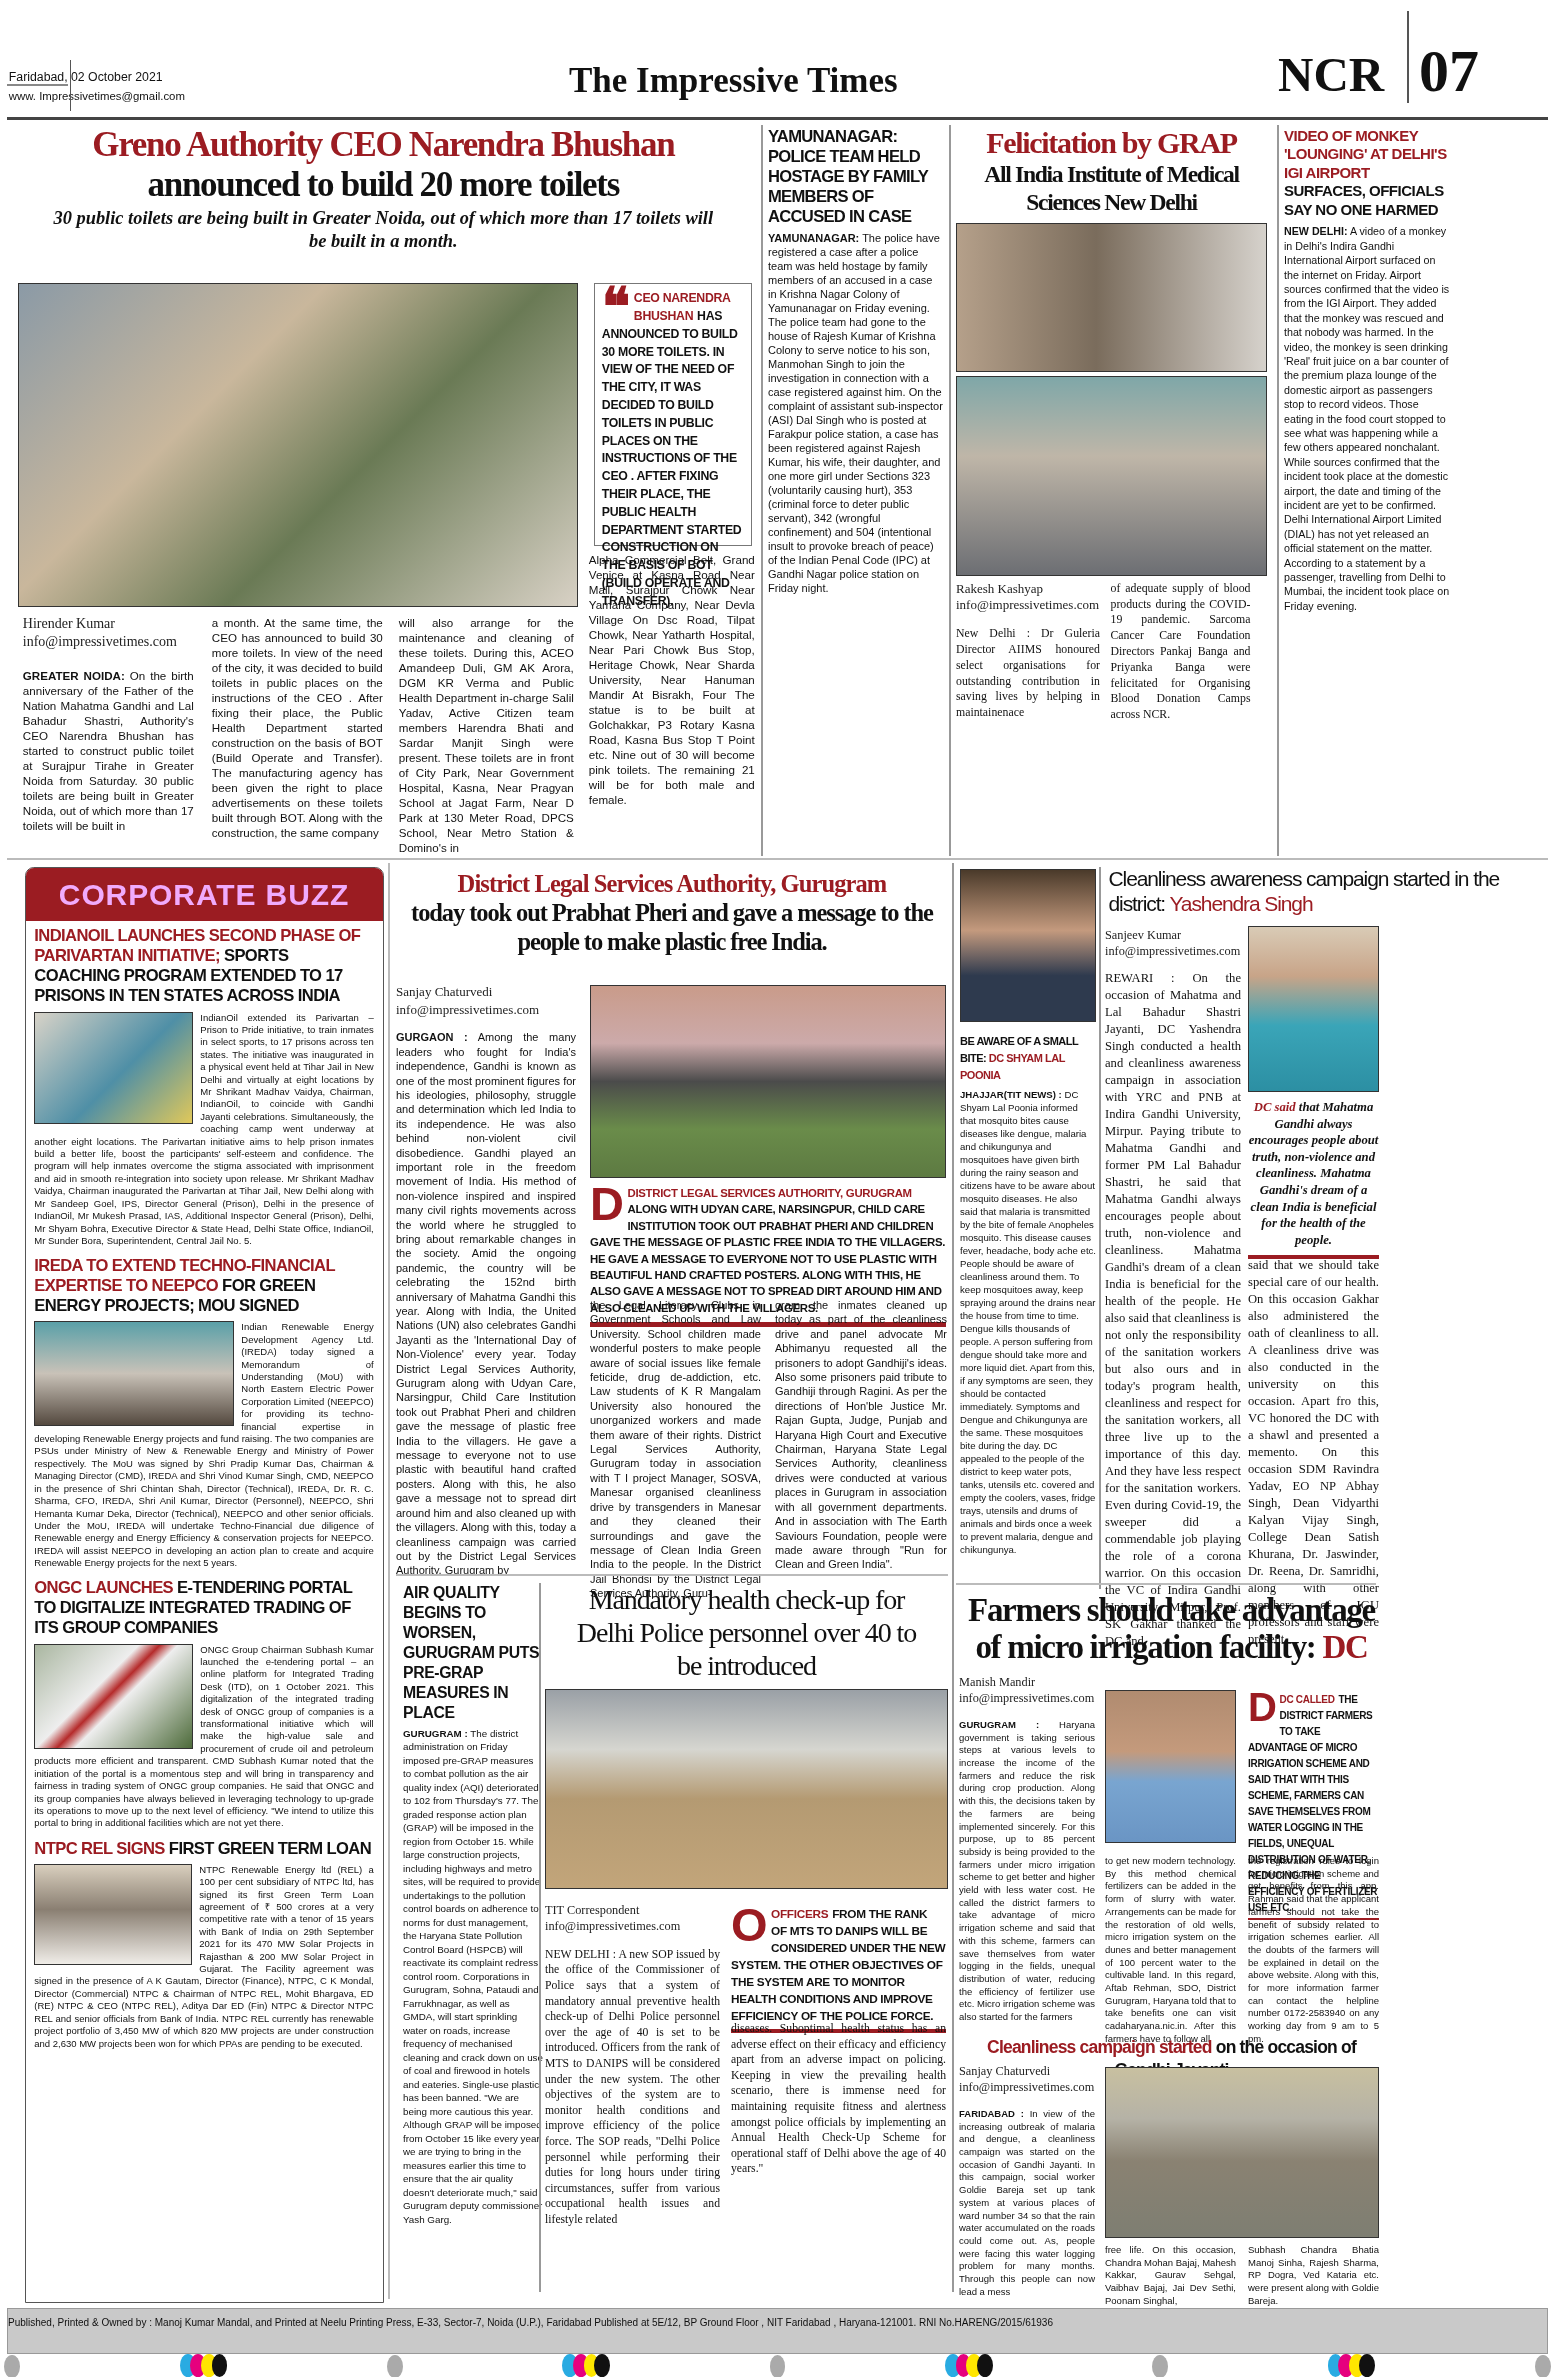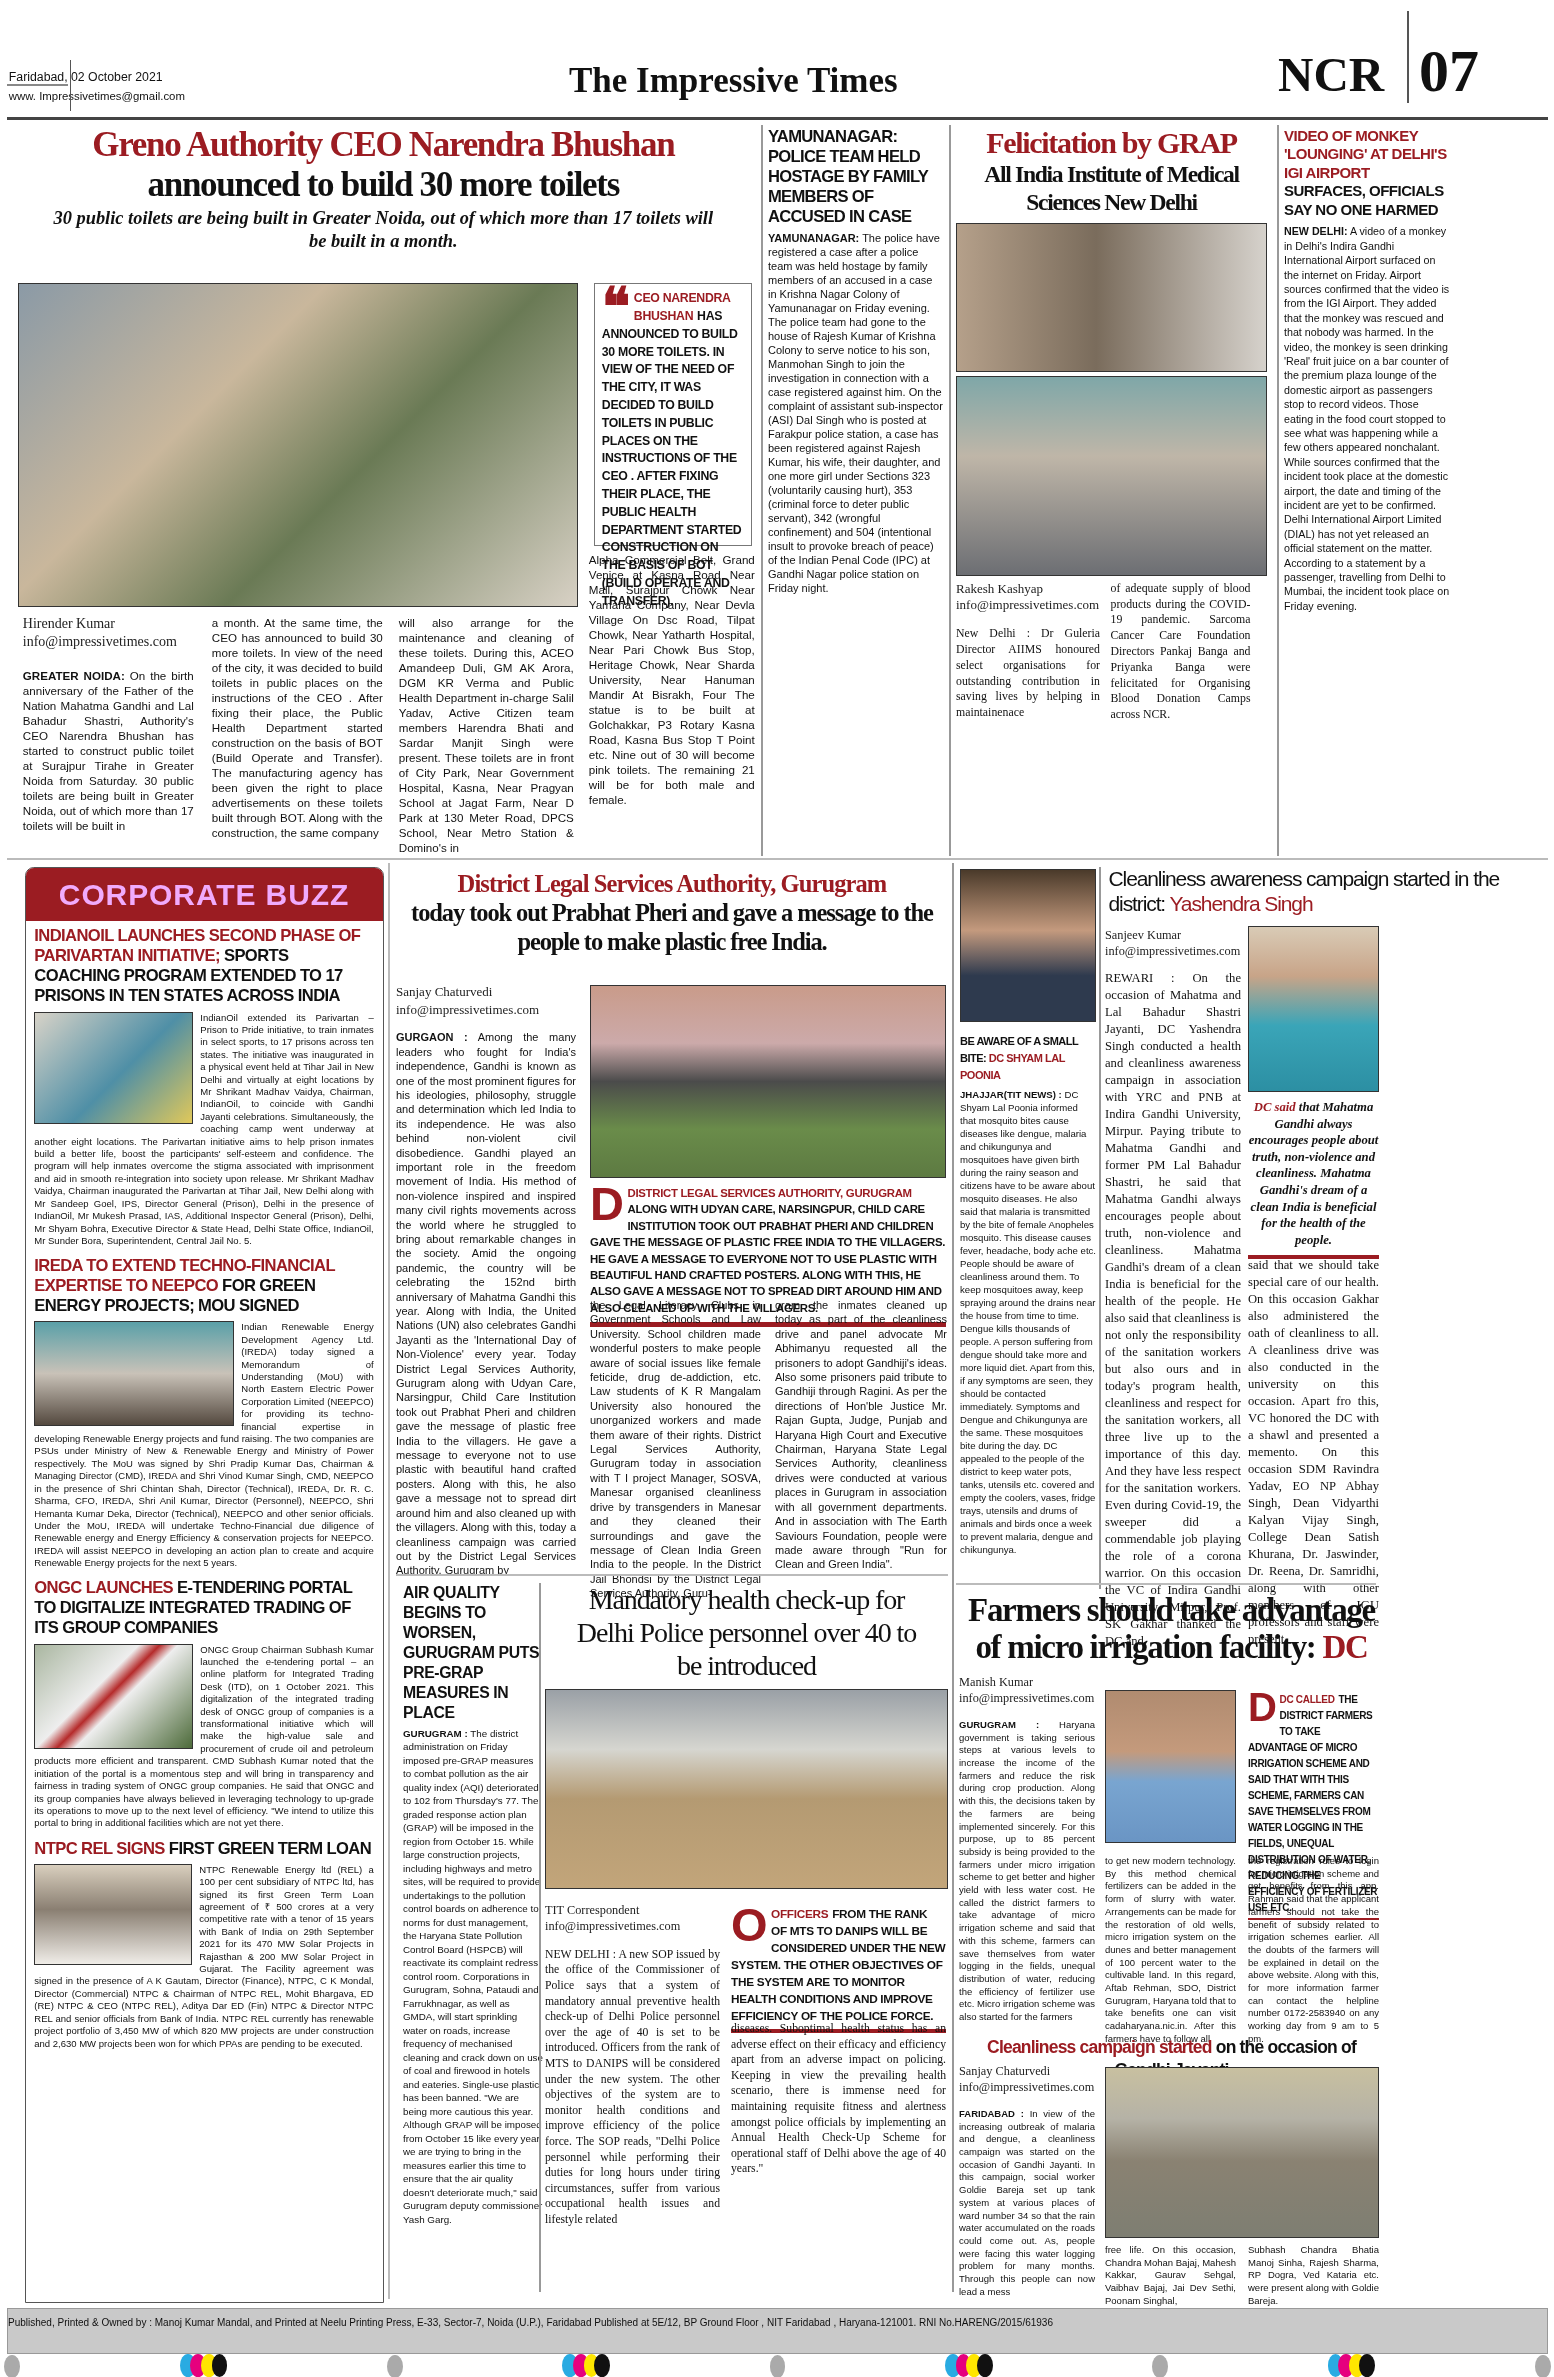--- a/index.html
+++ b/index.html
@@ -28,21 +28,21 @@
   <div class="abs" style="left:70px;top:60px;width:0.9px;height:51px;background:#555"></div>
   <div class="abs serif" style="left:569px;top:61px;font-size:35px;font-weight:bold;">The Impressive Times</div>
   <div class="abs serif" style="left:1278px;top:46px;font-size:49px;font-weight:bold;">NCR</div>
   <div class="abs" style="left:1407px;top:10.5px;width:1.8px;height:92px;background:#555"></div>
   <div class="abs serif" style="left:1419px;top:37px;font-size:60px;font-weight:bold;">07</div>
   <div class="abs" style="left:7px;top:117px;width:1541px;height:2.6px;background:#444"></div>
 </div>
 
 <div class="abs" style="left:8.8px;top:125px;width:749px;height:731px">
   <div class="serif red" style="text-align:center;font-size:35px;font-weight:bold;letter-spacing:-1.3px;line-height:40px">Greno Authority CEO Narendra Bhushan</div>
-  <div class="serif" style="text-align:center;font-size:35px;font-weight:bold;letter-spacing:-1.3px;line-height:40px">announced to build 30 more toilets</div>
+  <div class="serif" style="text-align:center;font-size:35px;font-weight:bold;letter-spacing:-1.3px;line-height:40px">announced to build 20 more toilets</div>
   <div class="serif" style="text-align:center;font-size:18.4px;font-style:italic;font-weight:bold;line-height:23px;padding:1.8px 35px 0">30 public toilets are being built in Greater Noida, out of which more than 17 toilets will be built in a month.</div>
   <div class="abs photo" style="left:8.8px;top:158px;width:560px;height:324px;background:linear-gradient(135deg,#8b9aa6 0%,#c9b79c 35%,#6a7a55 60%,#d8d1c5 100%)"></div>
   <div class="abs" style="left:585px;top:158px;width:158px;height:263px;border:0.9px solid #777;padding:5.3px 7px">
     <span class="red" style="font-size:53px;font-weight:bold;line-height:35px;float:left;margin-right:3.5px">❝</span>
     <span class="pull red" style="font-size:12.3px;line-height:15.8px">CEO NARENDRA BHUSHAN</span>
     <span class="pull" style="font-size:12.3px;line-height:15.8px">HAS ANNOUNCED TO BUILD 30 MORE TOILETS. IN VIEW OF THE NEED OF THE CITY, IT WAS DECIDED TO BUILD TOILETS IN PUBLIC PLACES ON THE INSTRUCTIONS OF THE CEO . AFTER FIXING THEIR PLACE, THE PUBLIC HEALTH DEPARTMENT STARTED CONSTRUCTION ON THE BASIS OF BOT (BUILD OPERATE AND TRANSFER).</span>
   </div>
   <div class="abs" style="left:14px;top:490px;width:171px">
     <div class="byline">Hirender Kumar</div>
     <div class="byline">info@impressivetimes.com</div>
@@ -175,21 +175,21 @@
     <span class="pull" style="font-size:11.8px;line-height:15px">FROM THE RANK OF MTS TO DANIPS WILL BE CONSIDERED UNDER THE NEW SYSTEM. THE OTHER OBJECTIVES OF THE SYSTEM ARE TO MONITOR HEALTH CONDITIONS AND IMPROVE EFFICIENCY OF THE POLICE FORCE.</span>
     <div class="redbar" style="margin-top:5.3px;height:3.5px"></div>
   </div>
   <div class="abs serif" style="left:186px;top:438px;width:215px;font-size:11.7px;line-height:15.6px;text-align:justify">diseases. Suboptimal health status has an adverse effect on their efficacy and efficiency apart from an adverse impact on policing. Keeping in view the prevailing health scenario, there is immense need for maintaining requisite fitness and alertness amongst police officials by implementing an Annual Health Check-Up Scheme for operational staff of Delhi above the age of 40 years."</div>
 </div>
 <div class="vline" style="left:952px;top:1583px;height:709px"></div>
 
 <div class="abs" style="left:959px;top:1592px;width:595px">
   <div class="serif" style="text-align:center;font-size:33px;font-weight:bold;line-height:37px;letter-spacing:-1.3px;width:425px"><span>Farmers should take advantage of micro irrigation facility:</span> <span class="red">DC</span></div>
   <div class="abs" style="left:0;top:83px;width:136px">
-    <div class="byline" style="font-size:12.3px;line-height:15.8px">Manish Kumar</div>
+    <div class="byline" style="font-size:12.3px;line-height:15.8px">Manish Mandir</div>
     <div class="byline" style="font-size:12.3px;line-height:15.8px">info@impressivetimes.com</div>
     <div class="sm" style="margin-top:12.3px;font-size:9.5px;line-height:12.7px"><span class="dateline">GURUGRAM :</span> <span>Haryana government is taking serious steps at various levels to increase the income of the farmers and reduce the risk during crop production. Along with this, the decisions taken by the farmers are being implemented sincerely. For this purpose, up to 85 percent subsidy is being provided to the farmers under micro irrigation scheme to get better and higher yield with less water cost. He called the district farmers to take advantage of micro irrigation scheme and said that with this scheme, farmers can save themselves from water logging in the fields, unequal distribution of water, reducing the efficiency of fertilizer use etc. Micro irrigation scheme was also started for the farmers</span></div>
   </div>
   <div class="abs photo" style="left:146px;top:98px;width:131px;height:153px;background:linear-gradient(180deg,#b08b70,#c49a7c 40%,#79a5d0 60%,#6a95c4)"></div>
   <div class="abs sm" style="left:146px;top:263px;width:131px;font-size:9.5px;line-height:12.7px">to get new modern technology. By this method chemical fertilizers can be added in the form of slurry with water. Arrangements can be made for the restoration of old wells, micro irrigation system on the dunes and better management of 100 percent water to the cultivable land. In this regard, Aftab Rehman, SDO, District Gurugram, Haryana told that to take benefits one can visit cadaharyana.nic.in. After this farmers have to follow all</div>
   <div class="abs" style="left:289px;top:98px;width:131px">
     <span class="red" style="float:left;font-size:40px;font-weight:bold;line-height:35px;margin-right:2.6px">D</span>
     <span class="pull red" style="font-size:10px;line-height:13px">DC CALLED</span>
     <span class="pull" style="font-size:10px;line-height:13px">THE DISTRICT FARMERS TO TAKE ADVANTAGE OF MICRO IRRIGATION SCHEME AND SAID THAT WITH THIS SCHEME, FARMERS CAN SAVE THEMSELVES FROM WATER LOGGING IN THE FIELDS, UNEQUAL DISTRIBUTION OF WATER, REDUCING THE EFFICIENCY OF FERTILIZER USE ETC.</span>
     <div class="redbar" style="margin-top:3.5px;height:2.6px"></div>

